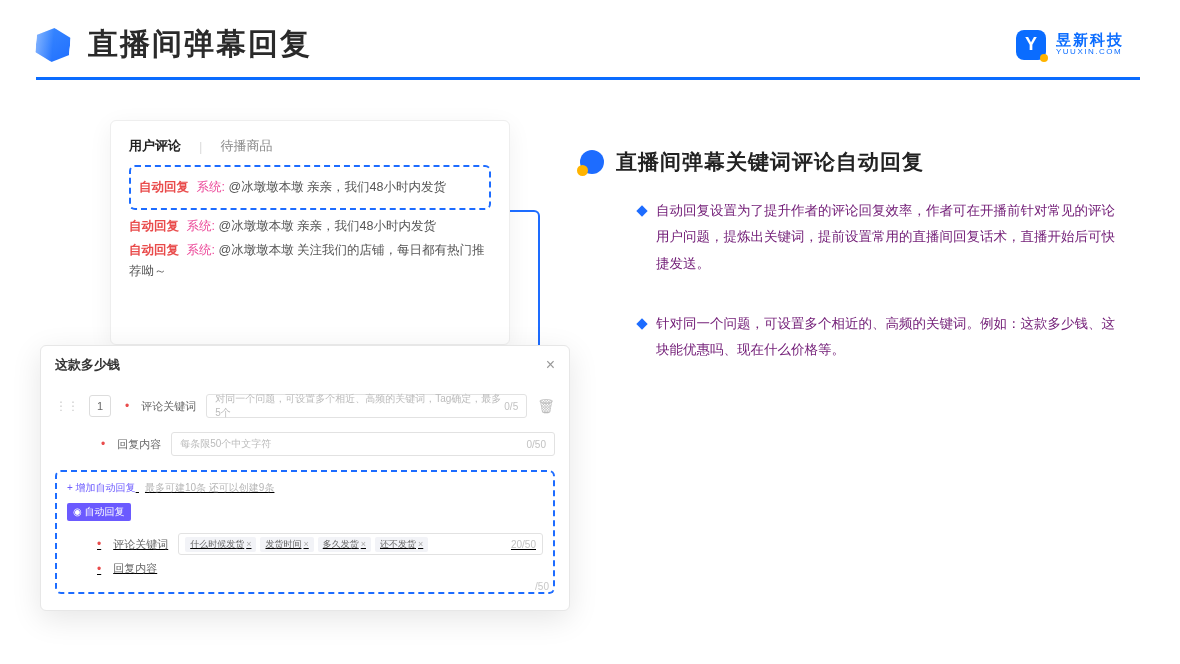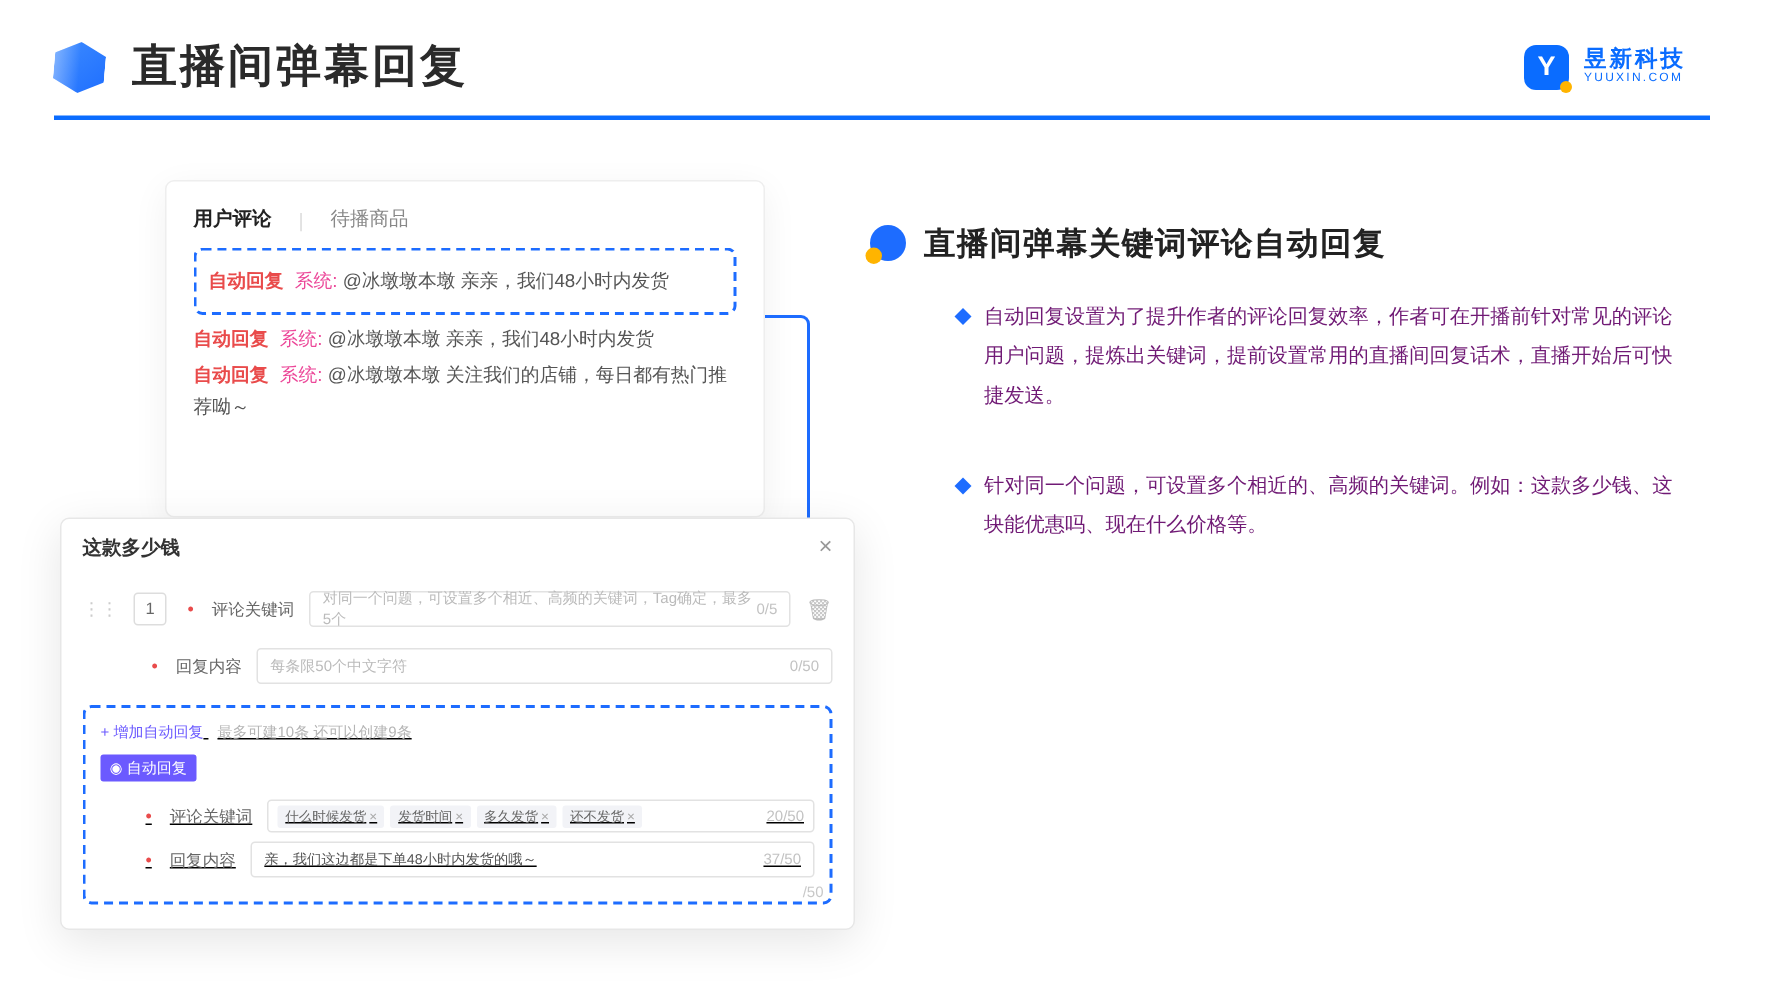--- a/index.html
+++ b/index.html
@@ -218,24 +218,20 @@
           <span class="chip"><span>发货时间</span><span class="x">×</span></span>
           <span class="chip"><span>多久发货</span><span class="x">×</span></span>
           <span class="chip"><span>还不发货</span><span class="x">×</span></span>
           <span class="counter" style="margin-left:auto;">20/50</span>
         </div>
       </div>
 
       <div class="row" style="padding-left:30px;">
         <span class="dot-red">•</span>
         <span class="label">回复内容</span>
-        <div class="input">
-          <span class="filled">亲，我们这边都是下单48小时内发货的哦～</span>
-          <span class="counter">37/50</span>
-        </div>
       </div>
     </div>
     <span class="outer-counter">/50</span>
   </div>
 
   <div class="right">
     <div class="rh-head">
       <div class="bubble-ic"></div>
       <div class="rh-title">直播间弹幕关键词评论自动回复</div>
     </div>

